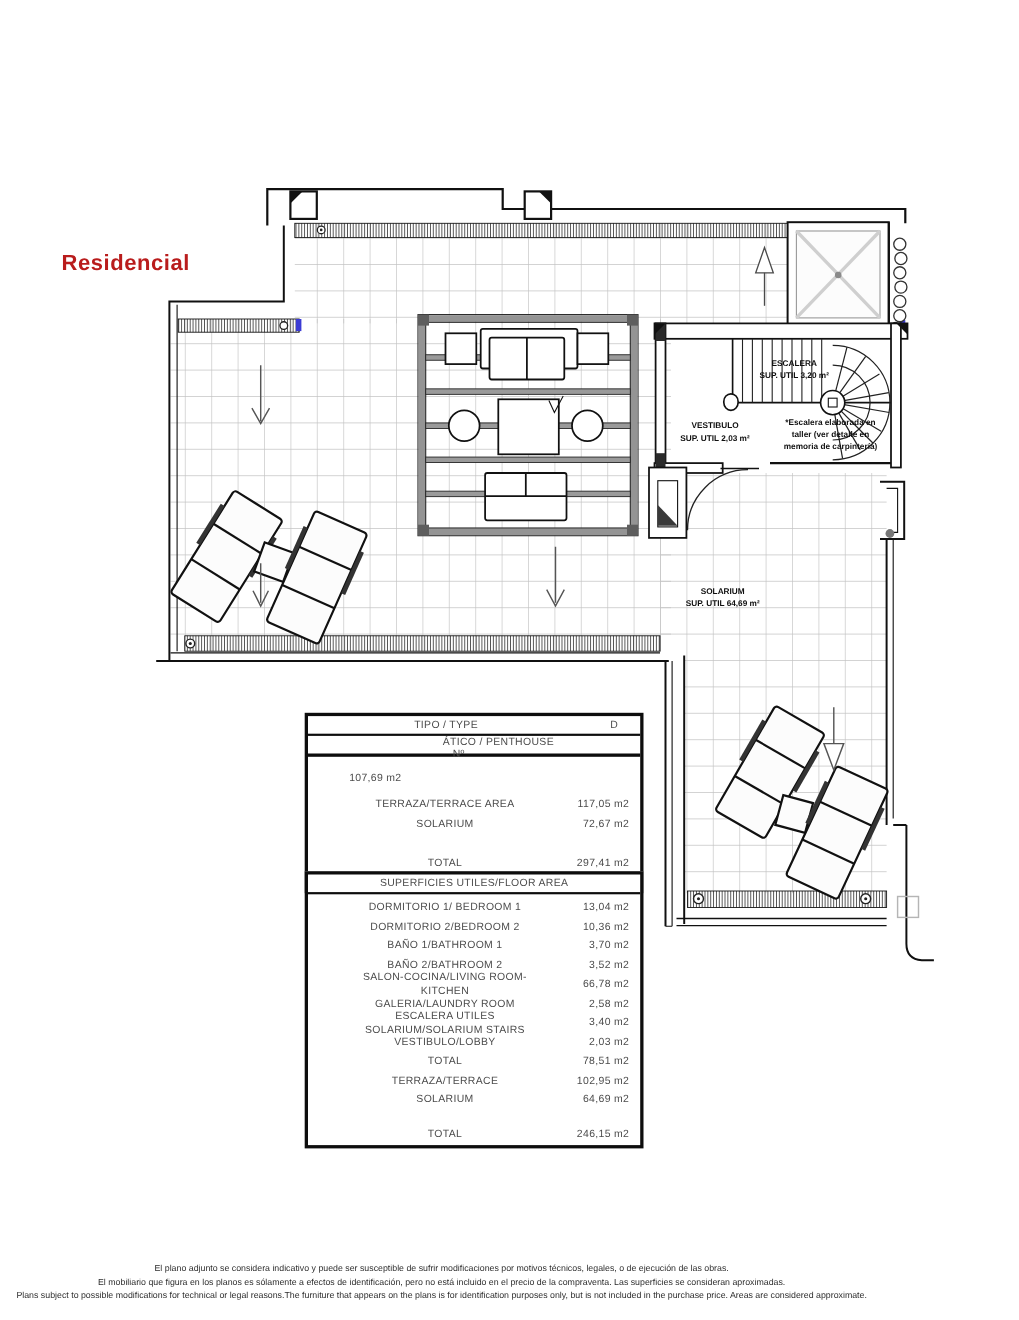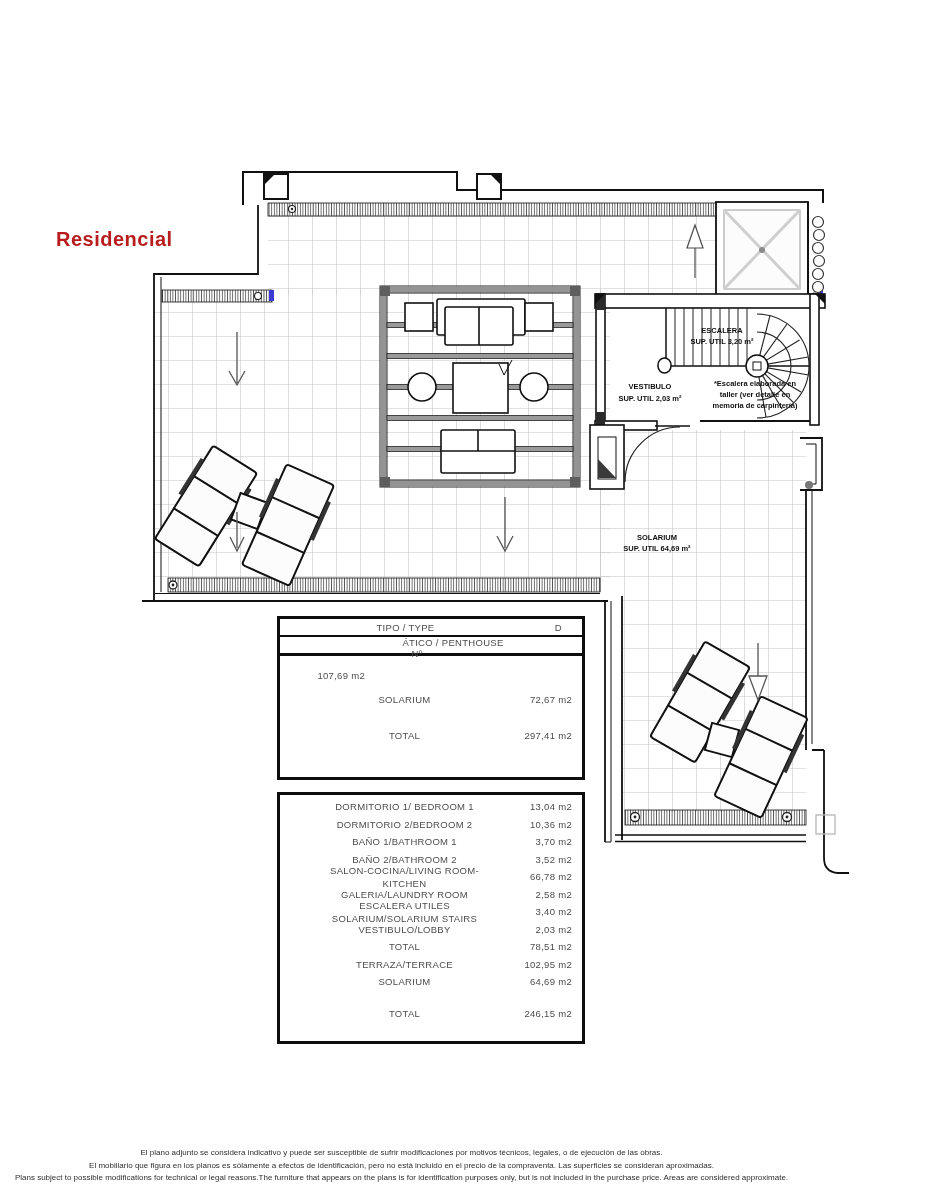--- a/index.html
+++ b/index.html
@@ -5,21 +5,21 @@
   html,body{margin:0;padding:0;background:#ffffff;}
   .page{position:relative;width:926px;height:1200px;background:#fff;overflow:hidden;
         font-family:"Liberation Sans",sans-serif;}
   .title{position:absolute;left:56px;top:228px;font-size:20px;font-weight:bold;
          letter-spacing:.5px;color:#b91c1c;}
   svg.plan{position:absolute;left:0;top:0;}
 
   
   .tbl{position:absolute;left:277px;width:308px;border:3px solid #0d0d0d;background:#fff;
        color:#4c4c4c;font-size:9.5px;letter-spacing:.3px;box-sizing:border-box;}
-  .t1{top:616px;height:164px;}
+  .t1{top:648px;height:164px;}
   .t2{top:792px;height:252px;}
   .hrow{display:flex;align-items:center;height:16px;border-bottom:2px solid #0d0d0d;}
   .hrow .hl{flex:1;text-align:center;padding-left:44px;}
   .hrow .hv{width:95px;text-align:right;padding-right:20px;box-sizing:border-box;}
   .hrow2 .hv{padding-right:56px;}
   .hrow-last{border-bottom:3px solid #0d0d0d;flex-direction:column;}
   .hcenter{display:block;flex:1;text-align:center;height:16px;line-height:16px;}
   .brow{display:flex;align-items:center;height:17.5px;}
   .brow .bl{flex:1;text-align:center;padding-left:42px;line-height:13px;}
   .brow .bv{width:95px;text-align:right;padding-right:10px;box-sizing:border-box;}
@@ -282,31 +282,38 @@
       <span class="hv">D</span>
     </div>
     <div class="hrow hrow2 hrow-last">
       <span class="hl">ÁTICO / PENTHOUSE</span>
       <span class="hv">Nº</span>
     </div>
     <div class="brow two padtop">
       <span class="bv">107,69 m2</span>
     </div>
     <div class="brow">
+      <span class="bl">TERRAZA/TERRACE AREA</span>
+      <span class="bv">117,05 m2</span>
+    </div>
+    <div class="brow">
       <span class="bl">SOLARIUM</span>
       <span class="bv">72,67 m2</span>
     </div>
     <div class="spacer18"></div>
     <div class="brow">
       <span class="bl">TOTAL</span>
       <span class="bv">297,41 m2</span>
     </div>
   </div>
 
   <div class="tbl t2">
+    <div class="hrow">
+      <span class="hcenter">SUPERFICIES UTILES/FLOOR AREA</span>
+    </div>
     <div class="brow padtop">
       <span class="bl">DORMITORIO 1/ BEDROOM 1</span>
       <span class="bv">13,04 m2</span>
     </div>
     <div class="brow">
       <span class="bl">DORMITORIO 2/BEDROOM 2</span>
       <span class="bv">10,36 m2</span>
     </div>
     <div class="brow">
       <span class="bl">BAÑO 1/BATHROOM 1</span>

